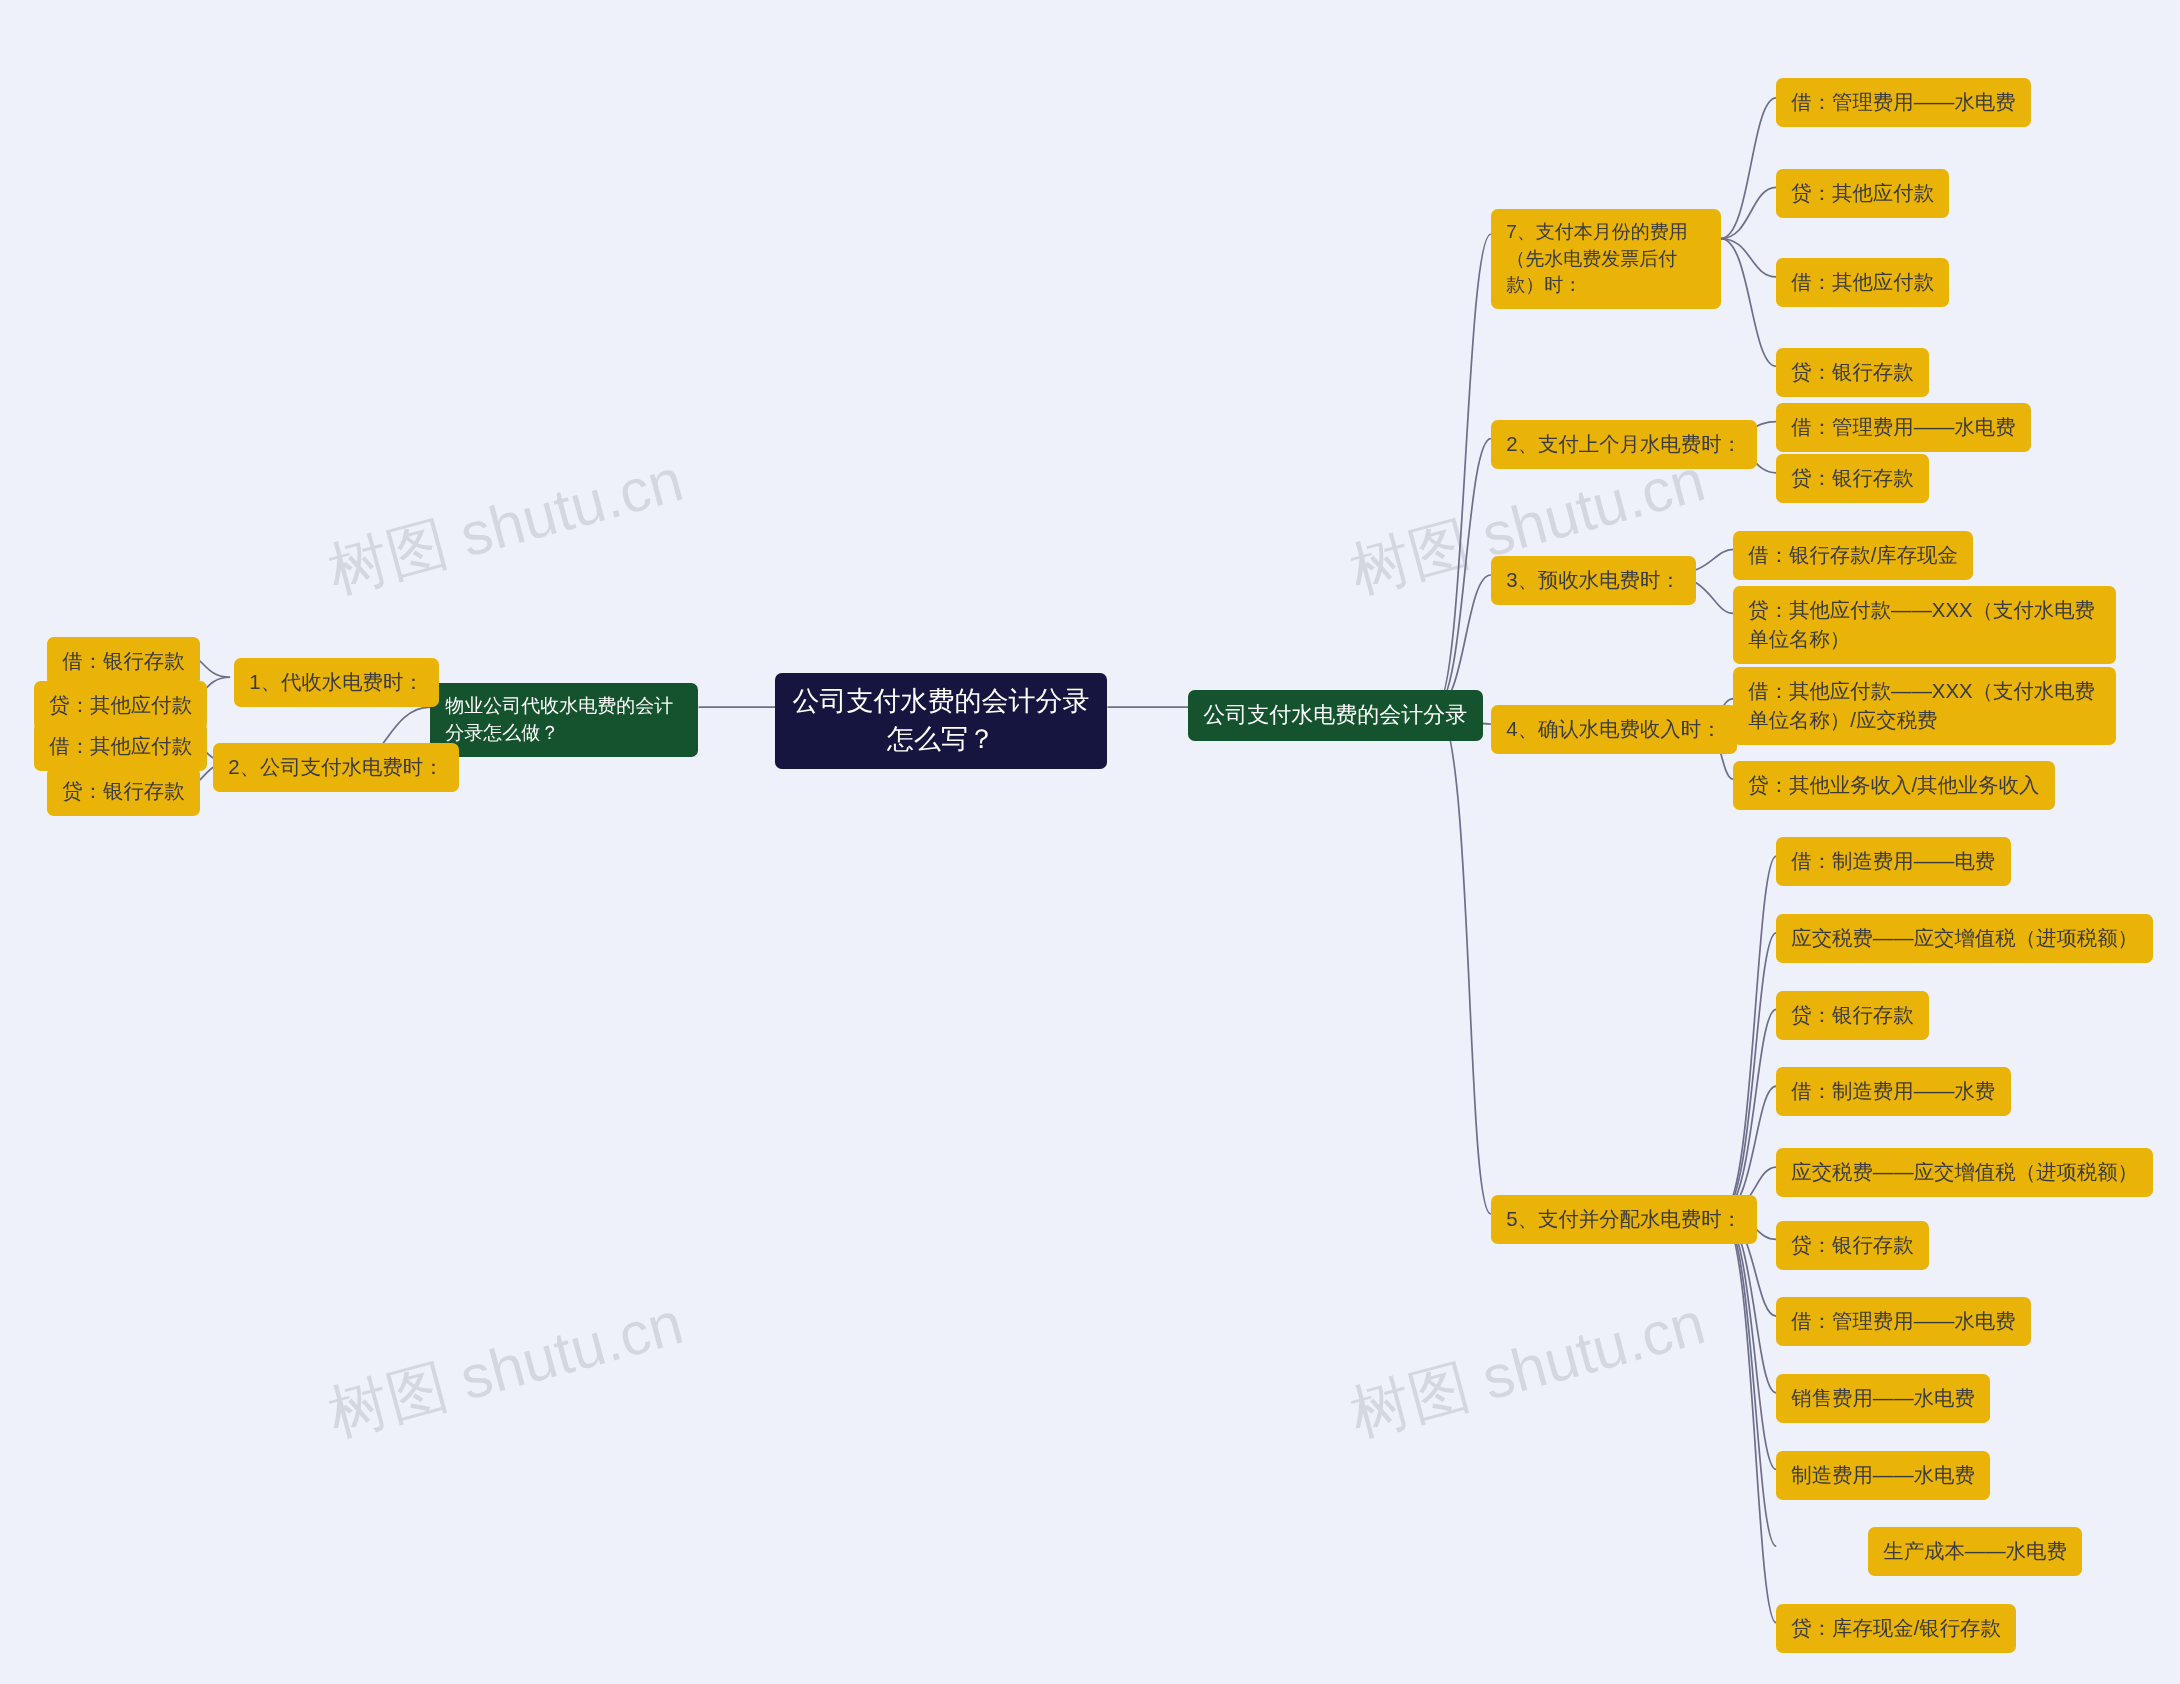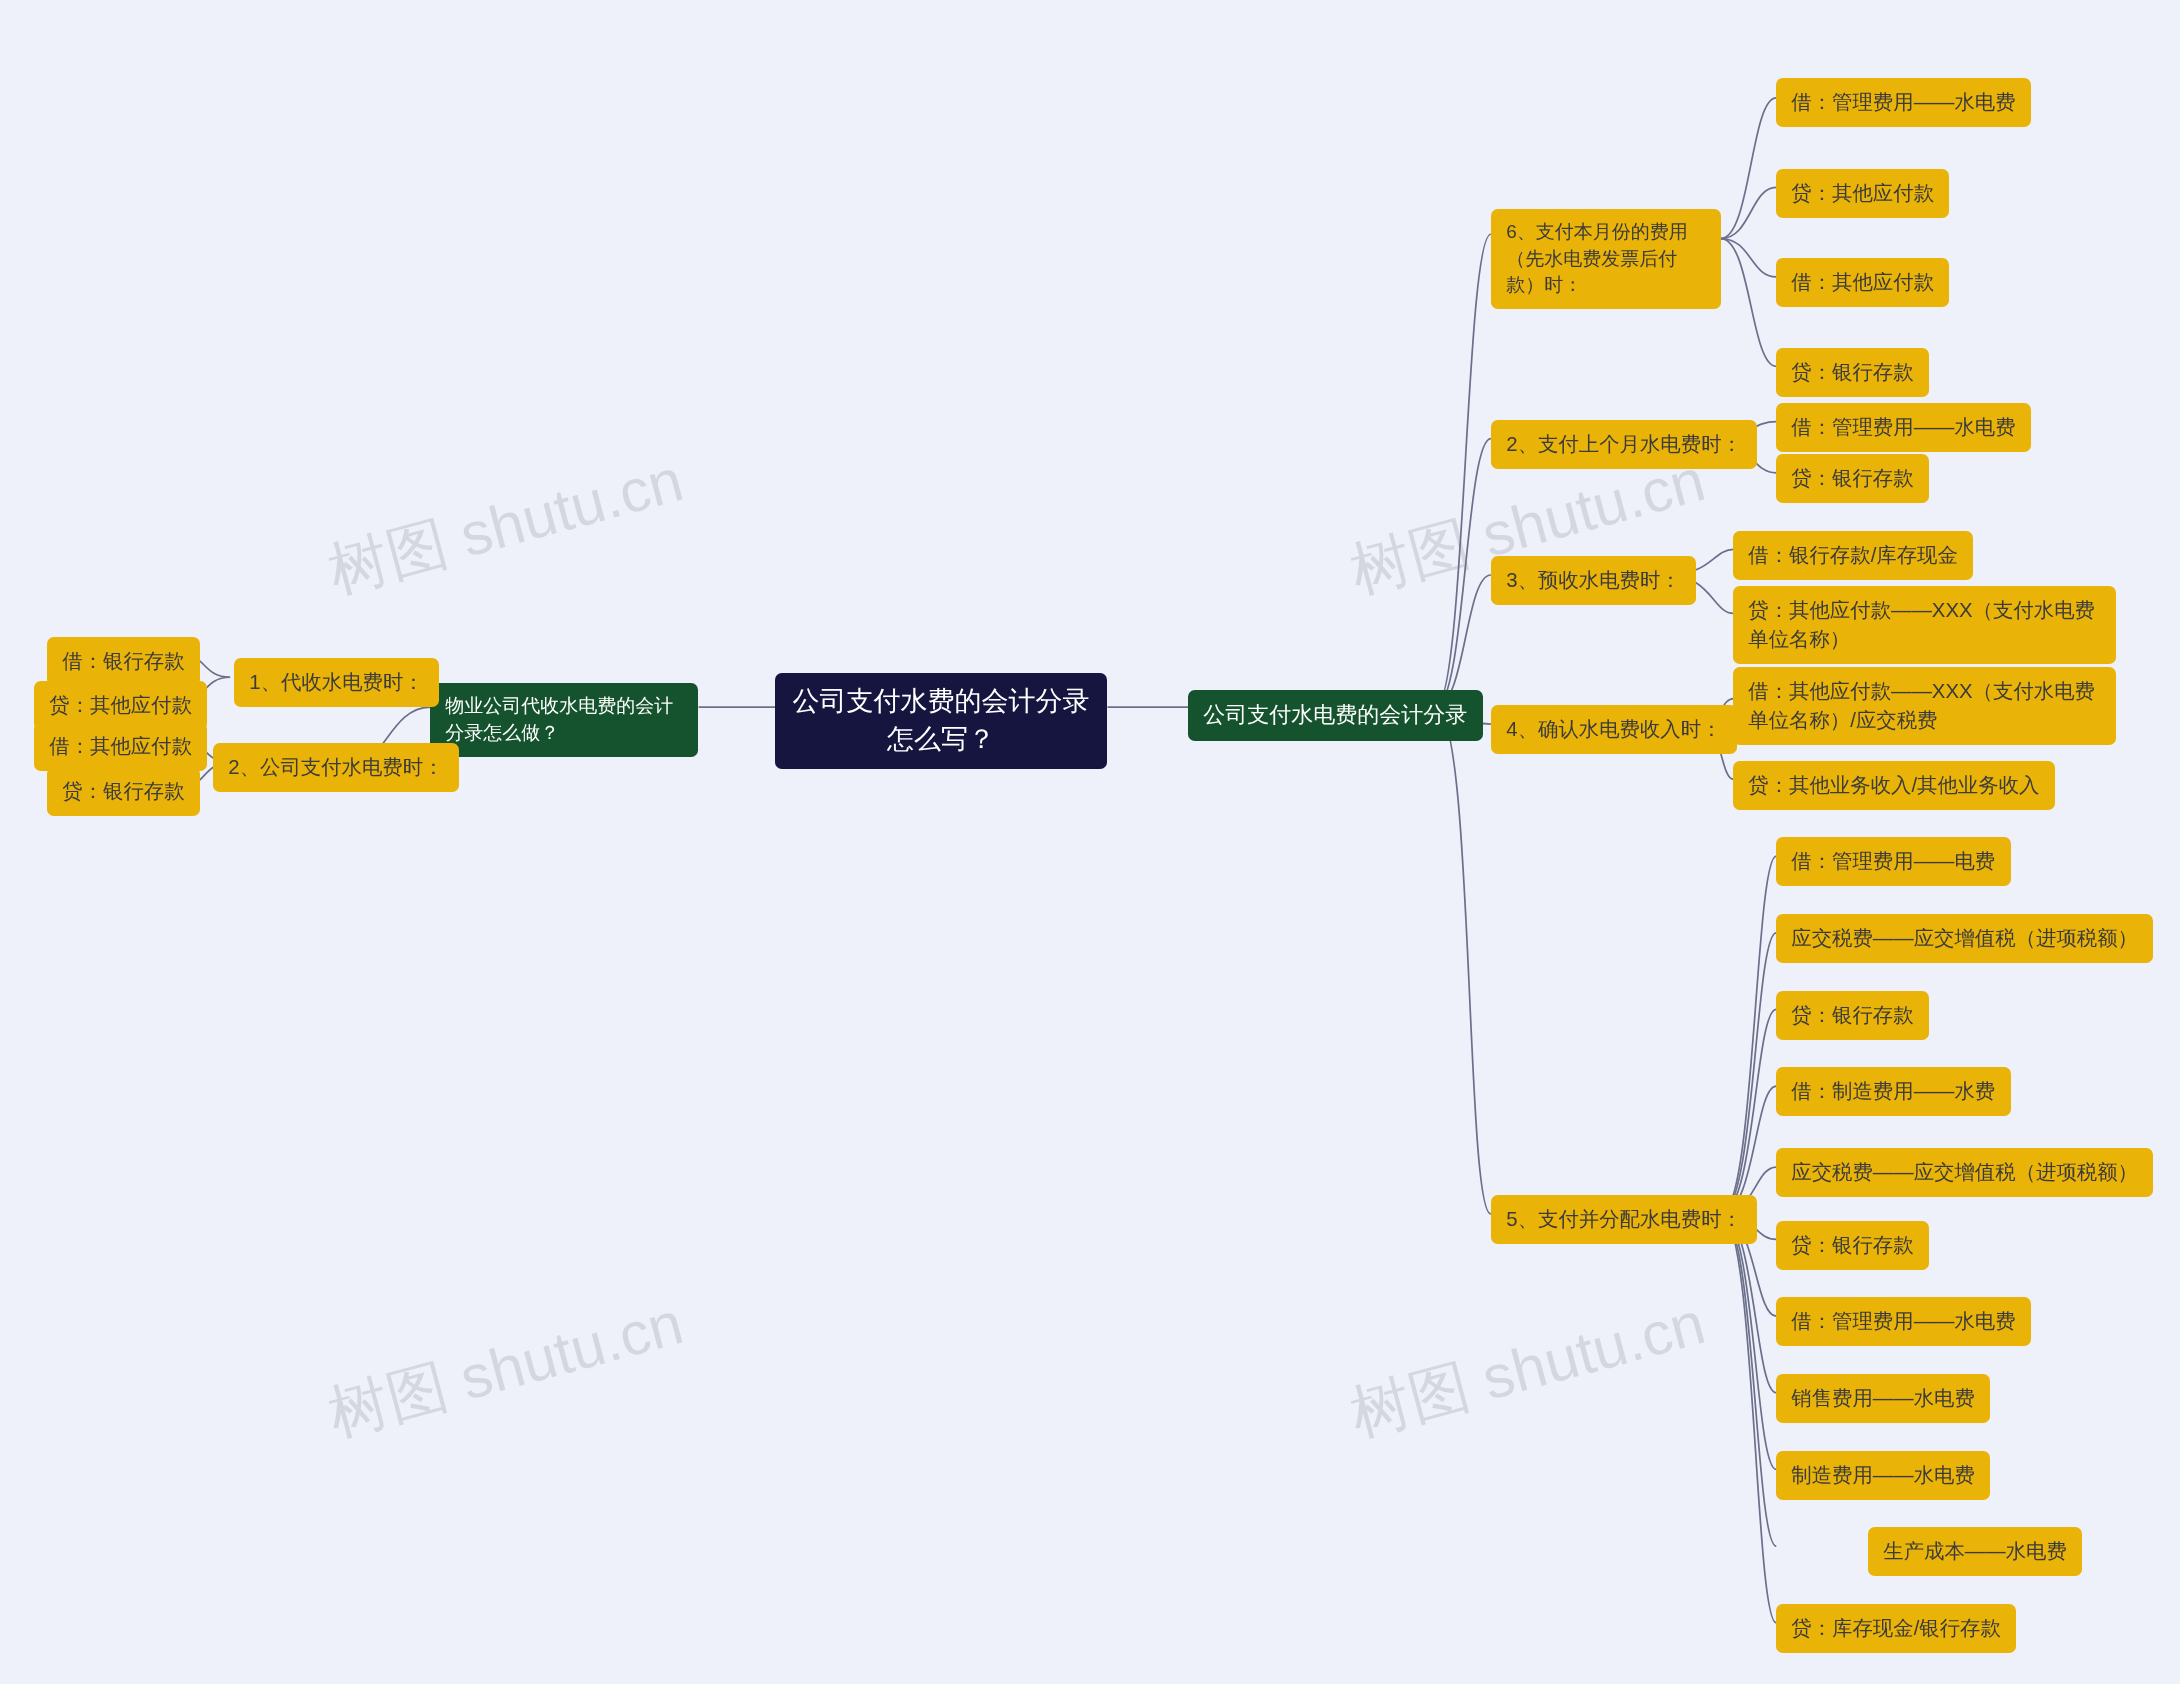--- a/index.html
+++ b/index.html
@@ -111,40 +111,40 @@
 <div class="node mid" style="left:234px; top:658px;">1、代收水电费时：</div>
 <div class="node leaf" style="left:47px; top:637px;">借：银行存款</div>
 <div class="node leaf" style="left:34px; top:681px;">贷：其他应付款</div>
 
 <div class="node mid" style="left:213px; top:743px;">2、公司支付水电费时：</div>
 <div class="node leaf" style="left:34px; top:722px;">借：其他应付款</div>
 <div class="node leaf" style="left:47px; top:767px;">贷：银行存款</div>
 
 <div class="node primary" style="left:1188px; top:690px;">公司支付水电费的会计分录</div>
 
-<div class="node mid" style="left:1491px; top:209px; width:230px; font-size:19px;">6、支付本月份的费用（先水电费发票后付款）时：</div>
+<div class="node mid" style="left:1491px; top:209px; width:230px; font-size:19px;">7、支付本月份的费用（先水电费发票后付款）时：</div>
 <div class="node leaf" style="left:1776px; top:78px;">借：管理费用——水电费</div>
 <div class="node leaf" style="left:1776px; top:169px;">贷：其他应付款</div>
 <div class="node leaf" style="left:1776px; top:258px;">借：其他应付款</div>
 <div class="node leaf" style="left:1776px; top:348px;">贷：银行存款</div>
 
 <div class="node mid" style="left:1491px; top:420px;">2、支付上个月水电费时：</div>
 <div class="node leaf" style="left:1776px; top:403px;">借：管理费用——水电费</div>
 <div class="node leaf" style="left:1776px; top:454px;">贷：银行存款</div>
 
 <div class="node mid" style="left:1491px; top:556px;">3、预收水电费时：</div>
 <div class="node leaf" style="left:1733px; top:531px;">借：银行存款/库存现金</div>
 <div class="node leaf" style="left:1733px; top:586px; width:383px;">贷：其他应付款——XXX（支付水电费单位名称）</div>
 
 <div class="node mid" style="left:1491px; top:705px;">4、确认水电费收入时：</div>
 <div class="node leaf" style="left:1733px; top:667px; width:383px;">借：其他应付款——XXX（支付水电费单位名称）/应交税费</div>
 <div class="node leaf" style="left:1733px; top:761px;">贷：其他业务收入/其他业务收入</div>
 
 <div class="node mid" style="left:1491px; top:1195px;">5、支付并分配水电费时：</div>
-<div class="node leaf" style="left:1776px; top:837px;">借：管理费用——电费</div>
+<div class="node leaf" style="left:1776px; top:837px;">借：制造费用——电费</div>
 <div class="node leaf" style="left:1776px; top:914px;">应交税费——应交增值税（进项税额）</div>
 <div class="node leaf" style="left:1776px; top:991px;">贷：银行存款</div>
 <div class="node leaf" style="left:1776px; top:1067px;">借：制造费用——水费</div>
 <div class="node leaf" style="left:1776px; top:1148px;">应交税费——应交增值税（进项税额）</div>
 <div class="node leaf" style="left:1776px; top:1221px;">贷：银行存款</div>
 <div class="node leaf" style="left:1776px; top:1297px;">借：管理费用——水电费</div>
 <div class="node leaf" style="left:1776px; top:1374px;">销售费用——水电费</div>
 <div class="node leaf" style="left:1776px; top:1451px;">制造费用——水电费</div>
 <div class="node leaf" style="left:1868px; top:1527px;">生产成本——水电费</div>
 <div class="node leaf" style="left:1776px; top:1604px;">贷：库存现金/银行存款</div>

